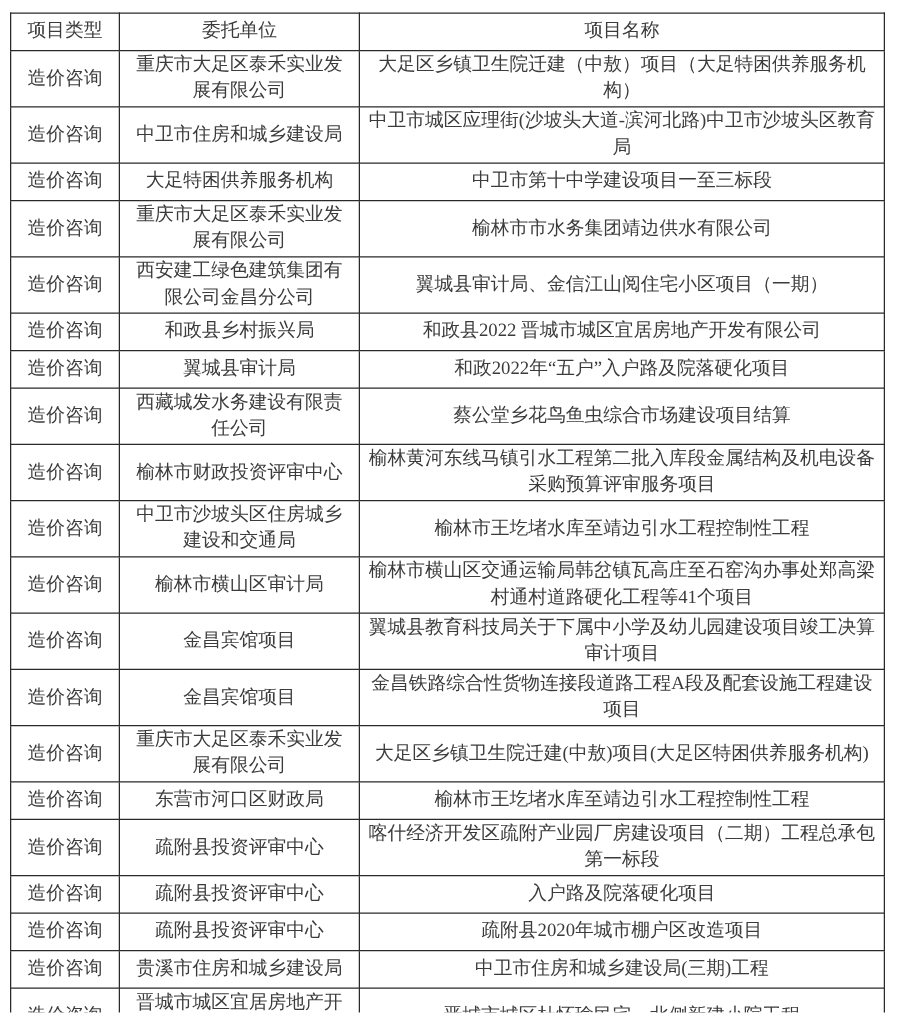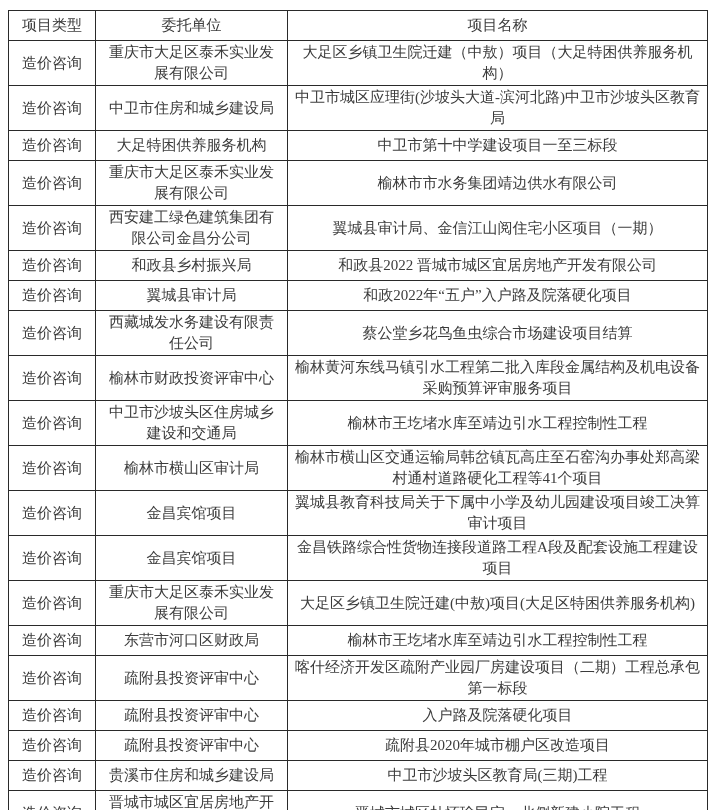--- a/index.html
+++ b/index.html
@@ -157,21 +157,21 @@
 
   <tr>
     <td>造价咨询</td>
     <td>疏附县投资评审中心</td>
     <td>疏附县2020年城市棚户区改造项目</td>
   </tr>
 
   <tr>
     <td>造价咨询</td>
     <td>贵溪市住房和城乡建设局</td>
-    <td>中卫市沙坡头区教育局(三期)工程</td>
+    <td>中卫市住房和城乡建设局(三期)工程</td>
   </tr>
 
   <tr>
     <td>造价咨询</td>
     <td>晋城市城区宜居房地产开发有限公司</td>
     <td>晋城市城区杜怀瑜民宅、北侧新建小院工程</td>
   </tr>
 </tbody>
   </table>
 </div>

